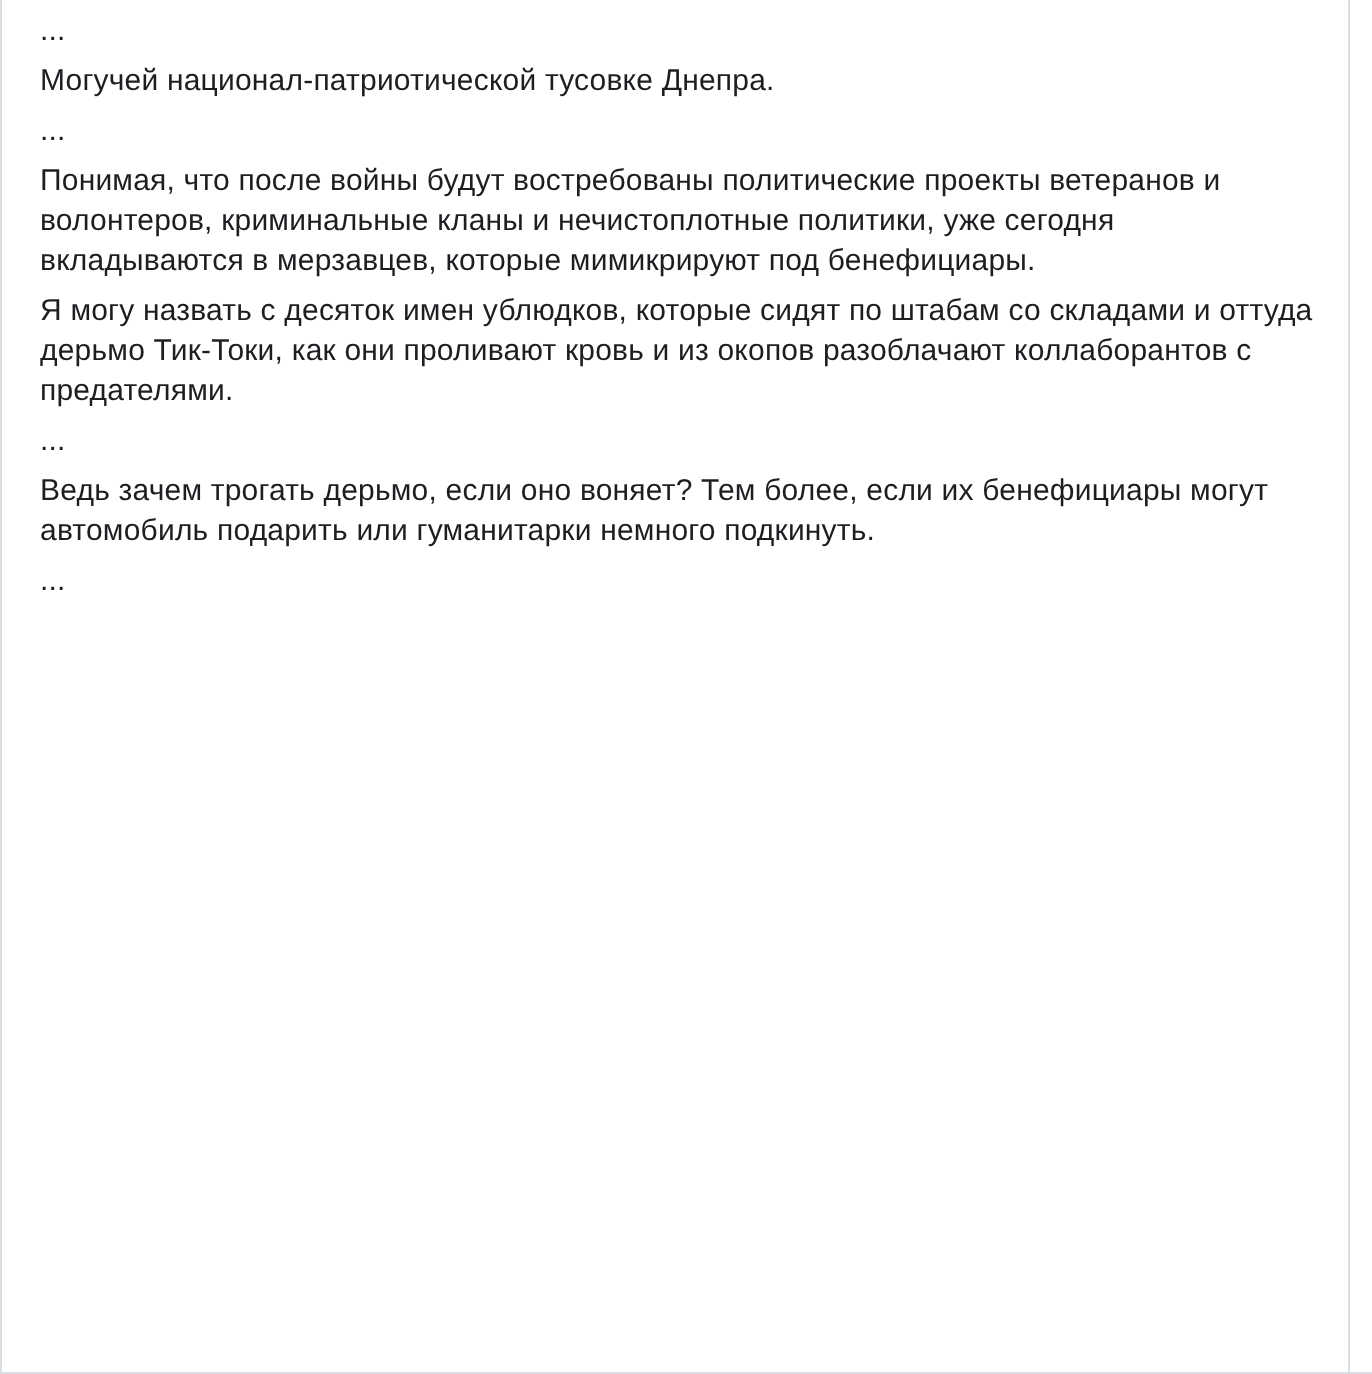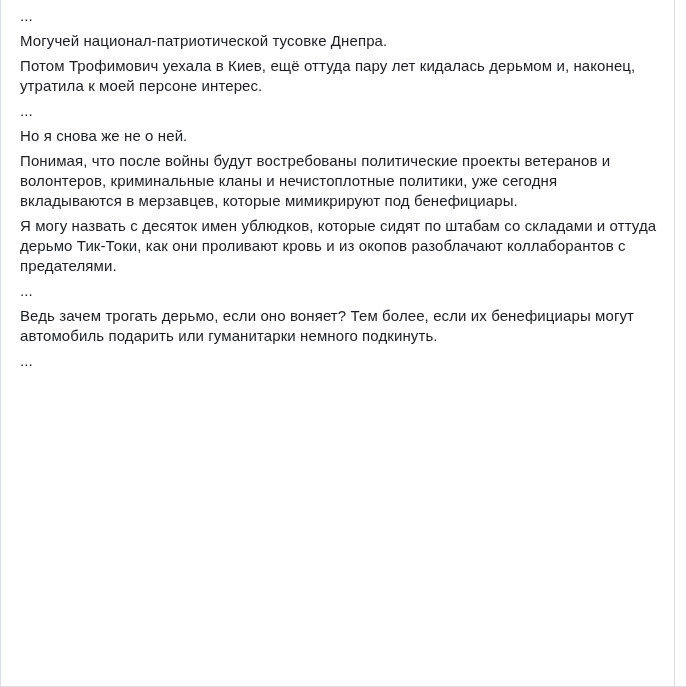--- a/index.html
+++ b/index.html
@@ -48,25 +48,23 @@
     <div class="post-body">
 
         <p>...</p>
 
 
         <p>Могучей национал-патриотической тусовке Днепра.</p>
 
 
 
 
-        <p>Потом Трофимович уехала в Киев, ещё оттуда пару лет кидалась дерьмом и, наконец, утратила к моей персоне интерес.</p>
 
         <p>...</p>
 
-        <p>Но я снова же не о ней.</p>
 
 
         <p>Понимая, что после войны будут востребованы политические проекты ветеранов и волонтеров, криминальные кланы и нечистоплотные политики, уже сегодня вкладываются в мерзавцев, которые мимикрируют под бенефициары.</p>
 
         <p>Я могу назвать с десяток имен ублюдков, которые сидят по штабам со складами и оттуда дерьмо Тик-Токи, как они проливают кровь и из окопов разоблачают коллаборантов с предателями.</p>
 
         <p>...</p>
 
 
 

